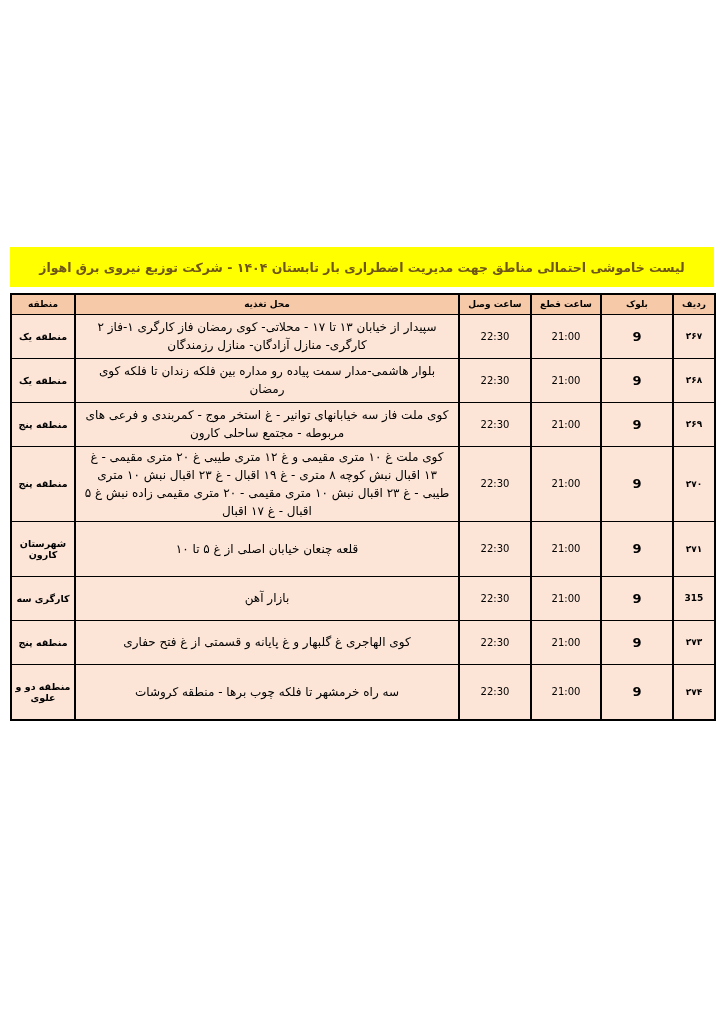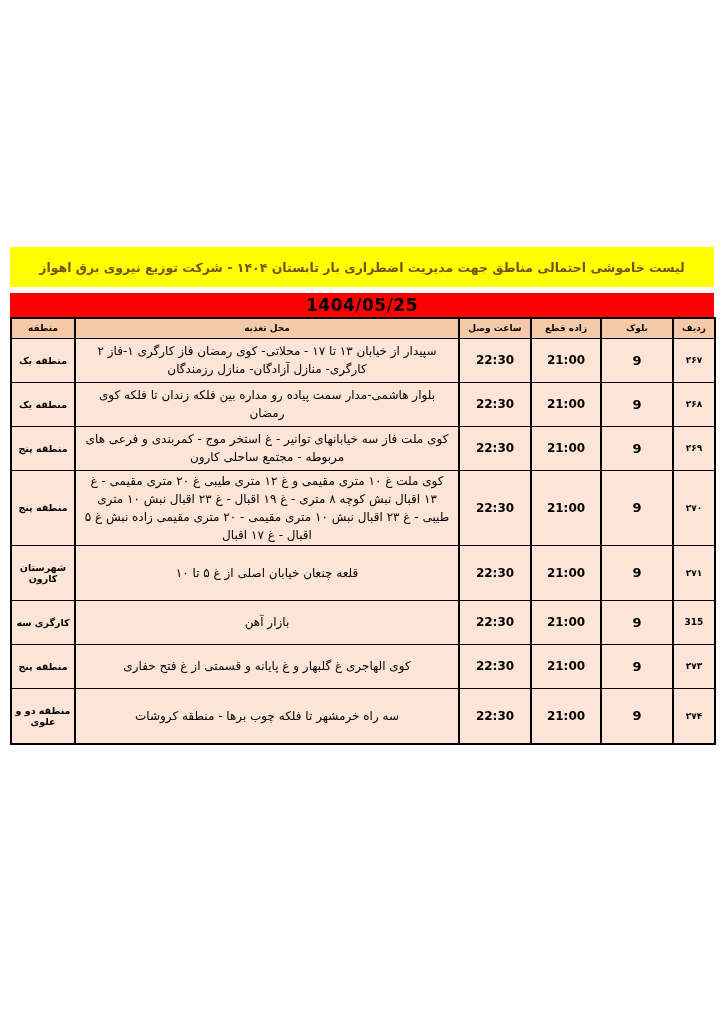--- a/index.html
+++ b/index.html
@@ -52,53 +52,50 @@
   th{
     background:var(--header-bg,#f6c9a8);
     font-size:9px;font-weight:bold;
     height:20px;
   }
   td{background:var(--row-bg,#fce4d6);}
   tr.row{height:42px;}
   tr.row.tall{height:46px;}
   .c-radif{font-size:9px;font-weight:bold;}
   .c-block{font-size:13px;font-weight:bold;}
-  .c-cut,.c-connect{font-size:12px;font-weight:bold;}
+  .c-cut,.c-connect{font-size:10px;font-weight:normal;}
   .c-feed{font-size:12px;padding:1px 8px;line-height:1.5;}
   .c-region{font-size:9.5px;font-weight:bold;padding:16px 2px;}
 </style>
 </head>
 <body>
 
 <div class="sheet">
 
   <div class="banner">
     <span>لیست خاموشی احتمالی مناطق جهت مدیریت اضطراری بار تابستان ۱۴۰۴ - شرکت توزیع نیروی برق اهواز</span>
   </div>
 
   <div class="gap"></div>
 
-  <div class="date-banner">
-    <span>1404/05/25</span>
-  </div>
 
   <table>
     <colgroup>
       <col style="width:42px">
         <col style="width:72px">
         <col style="width:70px">
         <col style="width:72px">
         <col style="width:384px">
         <col style="width:64px">
     </colgroup>
     <thead>
       <tr>
         <th>ردیف</th>
         <th>بلوک</th>
-        <th>زاده قطع</th>
+        <th>ساعت قطع</th>
         <th>ساعت وصل</th>
         <th>محل تغذیه</th>
         <th>منطقه</th>
       </tr>
     </thead>
     <tbody>
       <tr class="row">
         <td class="c-radif">۲۶۷</td>
         <td class="c-block">9</td>
         <td class="c-cut">21:00</td>

